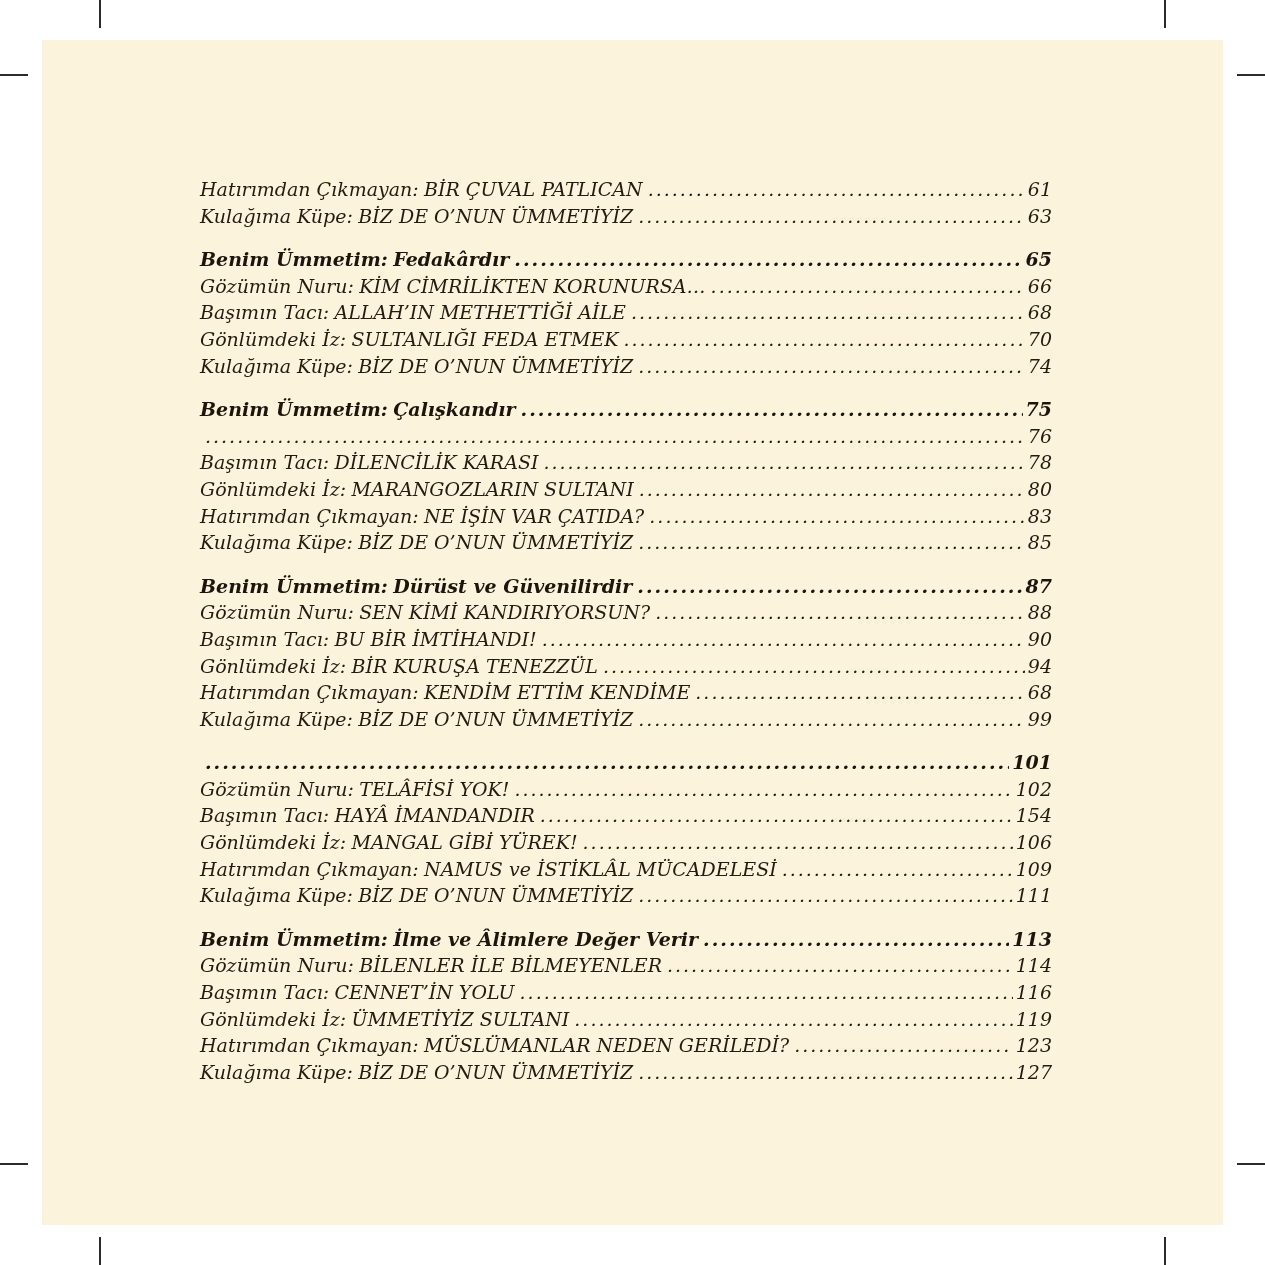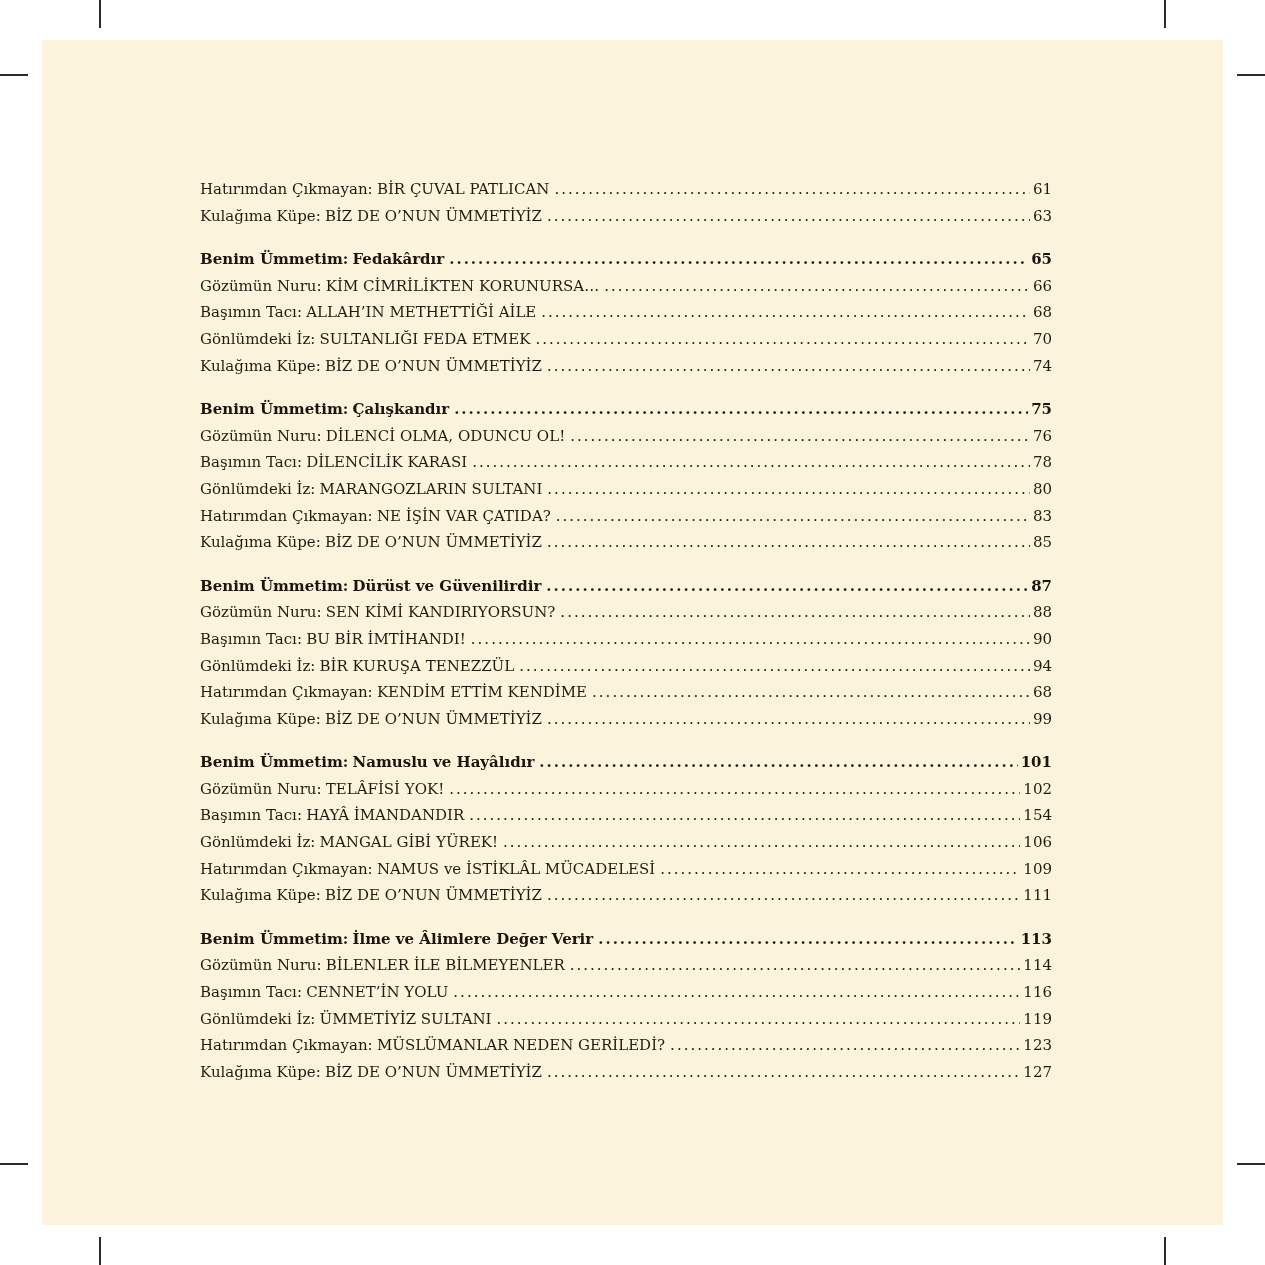--- a/index.html
+++ b/index.html
@@ -35,22 +35,23 @@
   
   .toc {
     position: absolute;
     left: 158px; top: 136px;
     width: 852px;
     color: #241b10;
   }
   .row {
     display: flex;
     align-items: baseline;
-    font-size: 15px;
+    font-size: 19px;
     line-height: 26.6px;
+    font-style: italic;
   }
   .row.heading {
     font-weight: 700;
     margin-top: 17px;
     color: #1d150c;
   }
   .entry-text { white-space: nowrap; }
   .label { margin-right: 0.28em; }
   .leader {
     flex: 1 1 auto;
@@ -128,23 +129,20 @@
     <span class="page">74</span>
   </div>
       <div class="row heading">
     <span class="entry-text">
       <span class="label">Benim Ümmetim:</span><span class="title">Çalışkandır</span>
     </span>
     <span class="leader"></span>
     <span class="page">75</span>
   </div>
       <div class="row entry">
-    <span class="entry-text">
-      <span class="label">Gözümün Nuru:</span><span class="title">DİLENCİ OLMA, ODUNCU OL!</span>
-    </span>
     <span class="leader"></span>
     <span class="page">76</span>
   </div>
       <div class="row entry">
     <span class="entry-text">
       <span class="label">Başımın Tacı:</span><span class="title">DİLENCİLİK KARASI</span>
     </span>
     <span class="leader"></span>
     <span class="page">78</span>
   </div>
@@ -205,23 +203,20 @@
     <span class="page">68</span>
   </div>
       <div class="row entry">
     <span class="entry-text">
       <span class="label">Kulağıma Küpe:</span><span class="title">BİZ DE O’NUN ÜMMETİYİZ</span>
     </span>
     <span class="leader"></span>
     <span class="page">99</span>
   </div>
       <div class="row heading">
-    <span class="entry-text">
-      <span class="label">Benim Ümmetim:</span><span class="title">Namuslu ve Hayâlıdır</span>
-    </span>
     <span class="leader"></span>
     <span class="page">101</span>
   </div>
       <div class="row entry">
     <span class="entry-text">
       <span class="label">Gözümün Nuru:</span><span class="title">TELÂFİSİ YOK!</span>
     </span>
     <span class="leader"></span>
     <span class="page">102</span>
   </div>

